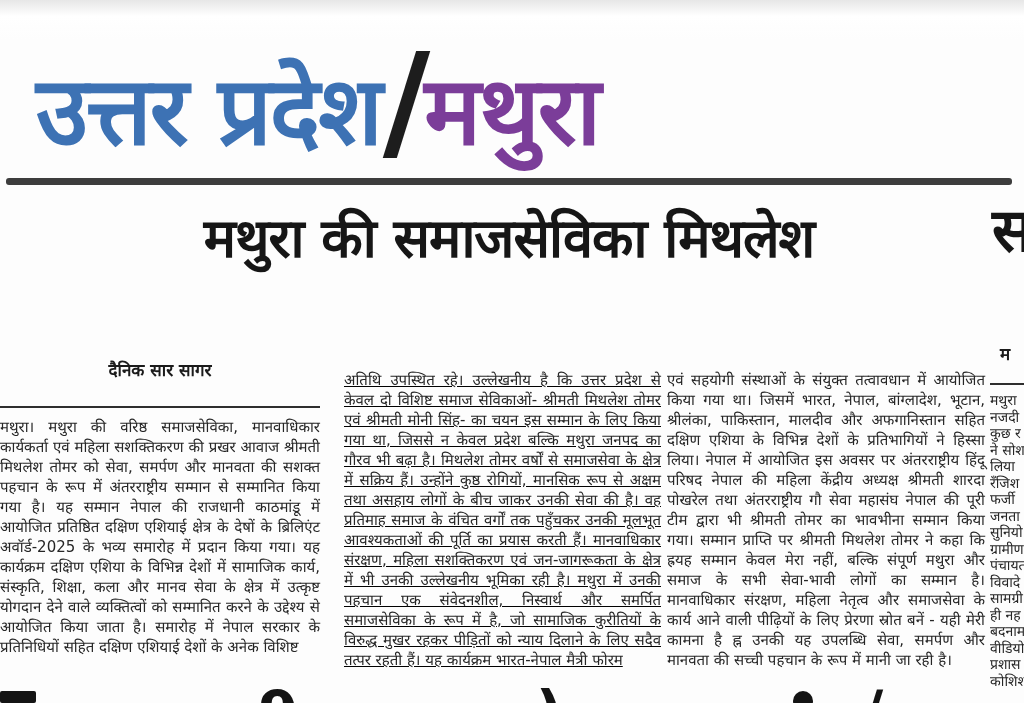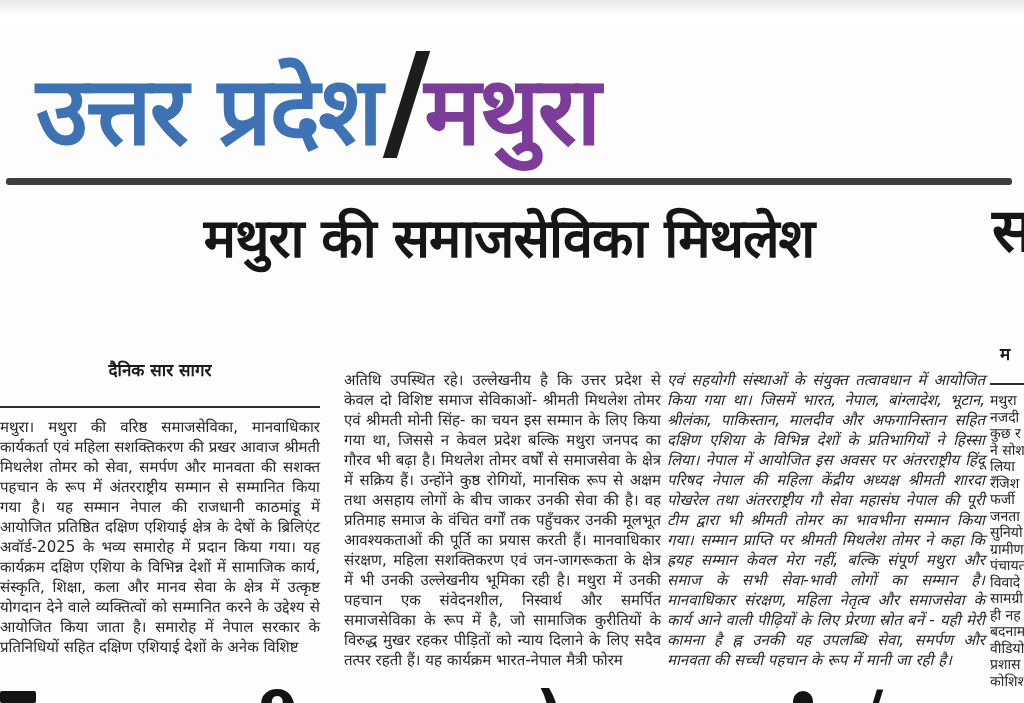--- a/index.html
+++ b/index.html
@@ -42,22 +42,22 @@
     text-align: center; font-size: 54px; line-height: 82px;
     font-weight: 800; letter-spacing: -1px; color: #161616;
   }
 
   
   .colbody {
     text-align: justify; color: #262626;
     font-size: 15px; line-height: 20px;
   }
   .col1 { position: absolute; left: 0;  top: 360px; width: 320px; }
-  .col2 { position: absolute; left: 344px; top: 370px; width: 317px; }
-  .col3 { position: absolute; left: 667px; top: 370px; width: 318px; font-style: italic; }
+  .col2 { position: absolute; left: 344px; top: 370px; width: 317px; text-decoration: underline; }
+  .col3 { position: absolute; left: 667px; top: 370px; width: 318px; }
 
   .byline {
     text-align: center; font-weight: 700; font-size: 17px;
     line-height: 21px; color: #1b1b1b;
   }
   .byline-rule {
     height: 2px; background: #2e2e2e; margin: 25px 0 9px 0;
   }
 
   

